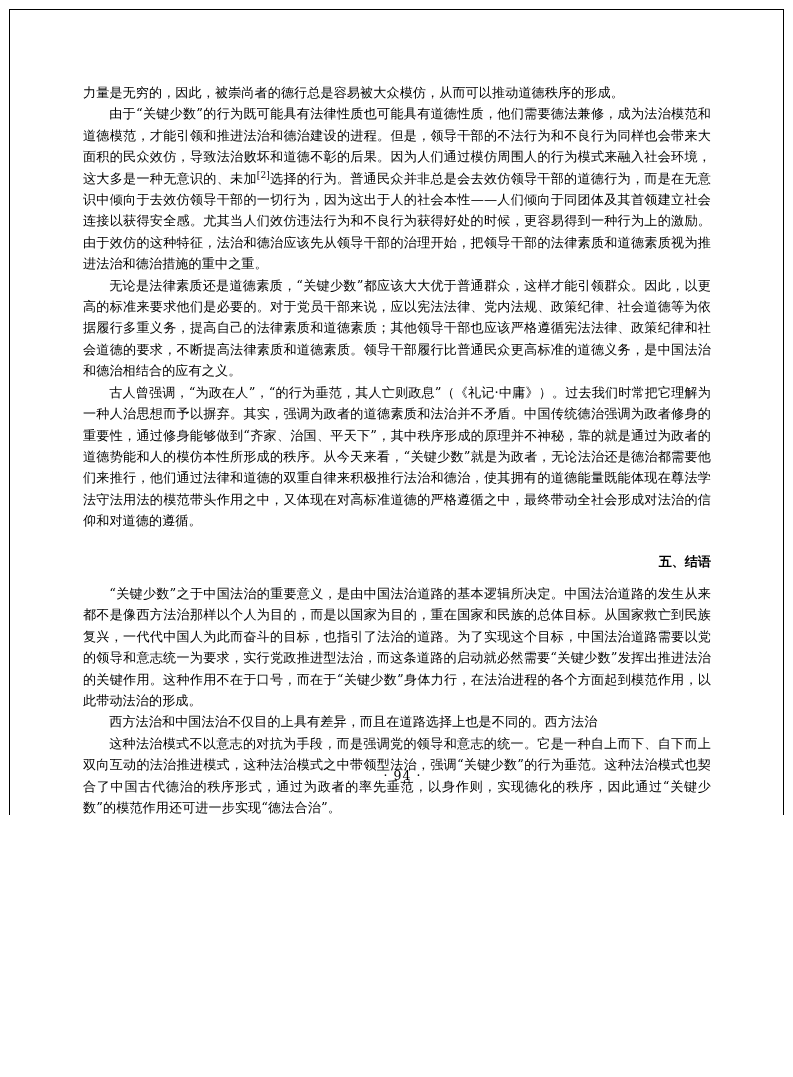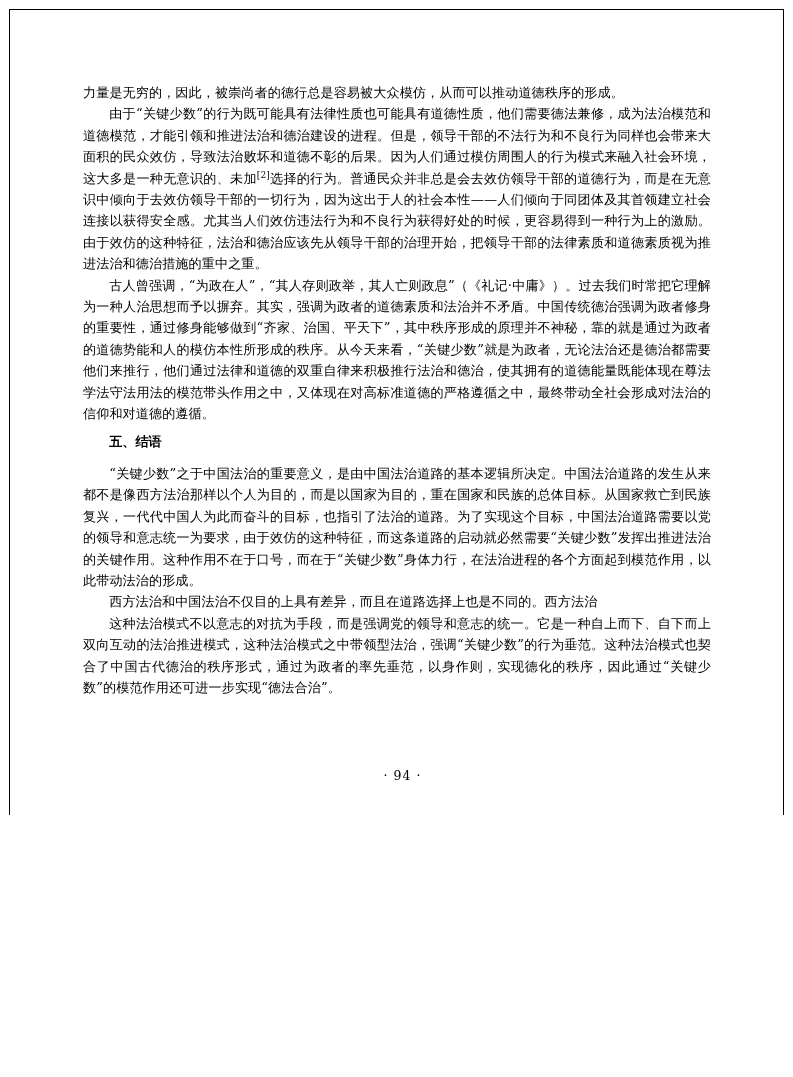--- a/index.html
+++ b/index.html
@@ -47,26 +47,27 @@
   }
   p.no-indent {
     text-indent: 0;
   }
   .sup {
     font-size: 9px;
     vertical-align: super;
     line-height: 0;
   }
   h2.section-head {
-    margin: 6px 0 11px 0;
+    margin: 19px 0 11px 0;
     font-size: 13.1px;
     line-height: 21.4px;
     font-weight: bold;
     text-indent: 2em;
     font-family: "DejaVu Sans", "Liberation Sans", sans-serif;
+    text-align: right;
   }
   .page-number {
     position: absolute;
     left: 12px;
     right: 0;
     bottom: 32px;
     text-align: center;
     font-size: 12.5px;
     font-family: "DejaVu Serif", "Liberation Serif", serif;
     letter-spacing: 1px;
@@ -77,27 +78,28 @@
 
 <div class="page">
   <div class="page-border"></div>
 
   <div class="content">
 
     <p class="body-par no-indent">力量是无穷的，因此，被崇尚者的德行总是容易被大众模仿，从而可以推动道德秩序的形成。</p>
 
     <p class="body-par">由于“关键少数”的行为既可能具有法律性质也可能具有道德性质，他们需要德法兼修，成为法治模范和道德模范，才能引领和推进法治和德治建设的进程。但是，领导干部的不法行为和不良行为同样也会带来大面积的民众效仿，导致法治败坏和道德不彰的后果。因为人们通过模仿周围人的行为模式来融入社会环境，这大多是一种无意识的、未加<span class="sup">[2]</span>选择的行为。普通民众并非总是会去效仿领导干部的道德行为，而是在无意识中倾向于去效仿领导干部的一切行为，因为这出于人的社会本性——人们倾向于同团体及其首领建立社会连接以获得安全感。尤其当人们效仿违法行为和不良行为获得好处的时候，更容易得到一种行为上的激励。由于效仿的这种特征，法治和德治应该先从领导干部的治理开始，把领导干部的法律素质和道德素质视为推进法治和德治措施的重中之重。</p>
 
+    <p class="body-par">无论是法律素质还是道德素质，“关键少数”都应该大大优于普通群众，这样才能引领群众。因此，以更高的标准来要求他们是必要的。对于党员干部来说，应以宪法法律、党内法规、政策纪律、社会道德等为依据履行多重义务，提高自己的法律素质和道德素质；其他领导干部也应该严格遵循宪法法律、政策纪律和社会道德的要求，不断提高法律素质和道德素质。领导干部履行比普通民众更高标准的道德义务，是中国法治和德治相结合的应有之义。</p>
 
-    <p class="body-par">古人曾强调，“为政在人”，“其人存则政举，其人亡则政息”（《礼记·中庸》）。过去我们时常把它理解为一种人治思想而予以摒弃。其实，强调为政者的道德素质和法治并不矛盾。中国传统德治强调为政者修身的重要性，通过修身能够做到“齐家、治国、平天下”，其中秩序形成的原理并不神秘，靠的就是通过为政者的道德势能和人的模仿本性所形成的秩序。从今天来看，“关键少数”就是为政者，无论法治还是德治都需要他们来推行，他们通过法律和道德的双重自律来积极推行法治和德治，使其拥有的道德能量既能体现在尊法学法守法用法的模范带头作用之中，又体现在对高标准道德的严格遵循之中，最终带动全社会形成对法治的信仰和对道德的遵循。</p>
+    <p class="body-par">古人曾强调，“为政在人”，“的行为垂范，其人亡则政息”（《礼记·中庸》）。过去我们时常把它理解为一种人治思想而予以摒弃。其实，强调为政者的道德素质和法治并不矛盾。中国传统德治强调为政者修身的重要性，通过修身能够做到“齐家、治国、平天下”，其中秩序形成的原理并不神秘，靠的就是通过为政者的道德势能和人的模仿本性所形成的秩序。从今天来看，“关键少数”就是为政者，无论法治还是德治都需要他们来推行，他们通过法律和道德的双重自律来积极推行法治和德治，使其拥有的道德能量既能体现在尊法学法守法用法的模范带头作用之中，又体现在对高标准道德的严格遵循之中，最终带动全社会形成对法治的信仰和对道德的遵循。</p>
 
 
     <h2 class="section-head">五、结语</h2>
 
-    <p class="body-par">“关键少数”之于中国法治的重要意义，是由中国法治道路的基本逻辑所决定。中国法治道路的发生从来都不是像西方法治那样以个人为目的，而是以国家为目的，重在国家和民族的总体目标。从国家救亡到民族复兴，一代代中国人为此而奋斗的目标，也指引了法治的道路。为了实现这个目标，中国法治道路需要以党的领导和意志统一为要求，由于效仿的这种特征，而这条道路的启动就必然需要“关键少数”发挥出推进法治的关键作用。这种作用不在于口号，而在于“关键少数”身体力行，在法治进程的各个方面起到模范作用，以此带动法治的形成。</p>
+    <p class="body-par">“关键少数”之于中国法治的重要意义，是由中国法治道路的基本逻辑所决定。中国法治道路的发生从来都不是像西方法治那样以个人为目的，而是以国家为目的，重在国家和民族的总体目标。从国家救亡到民族复兴，一代代中国人为此而奋斗的目标，也指引了法治的道路。为了实现这个目标，中国法治道路需要以党的领导和意志统一为要求，实行党政推进型法治，而这条道路的启动就必然需要“关键少数”发挥出推进法治的关键作用。这种作用不在于口号，而在于“关键少数”身体力行，在法治进程的各个方面起到模范作用，以此带动法治的形成。</p>
 
     <p class="body-par">西方法治和中国法治不仅目的上具有差异，而且在道路选择上也是不同的。西方法治</p>
 
     <p class="body-par">这种法治模式不以意志的对抗为手段，而是强调党的领导和意志的统一。它是一种自上而下、自下而上双向互动的法治推进模式，这种法治模式之中带领型法治，强调“关键少数”的行为垂范。这种法治模式也契合了中国古代德治的秩序形式，通过为政者的率先垂范，以身作则，实现德化的秩序，因此通过“关键少数”的模范作用还可进一步实现“德法合治”。</p>
 
   </div>
 
   <div class="page-number">· 94 ·</div>
 </div>
 

